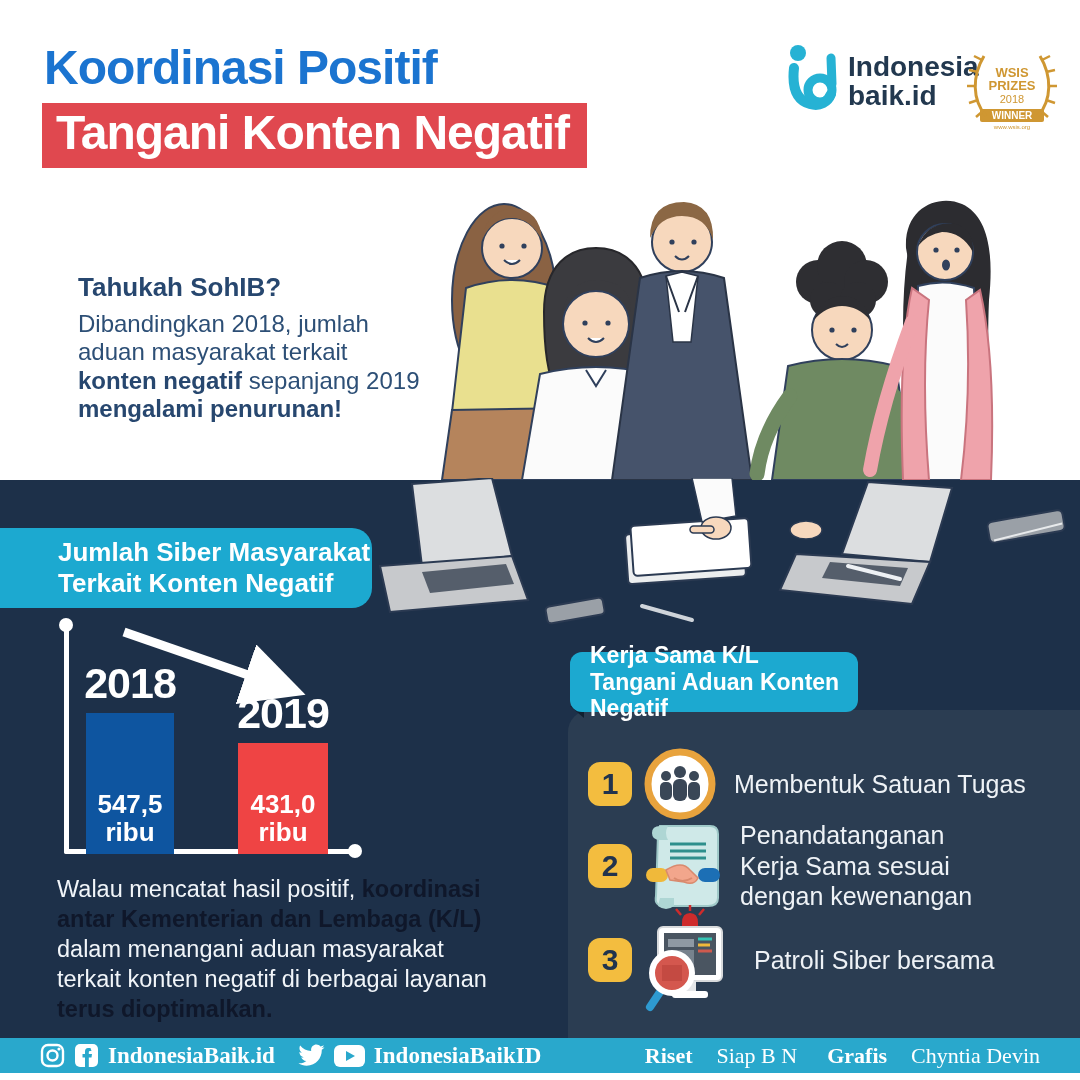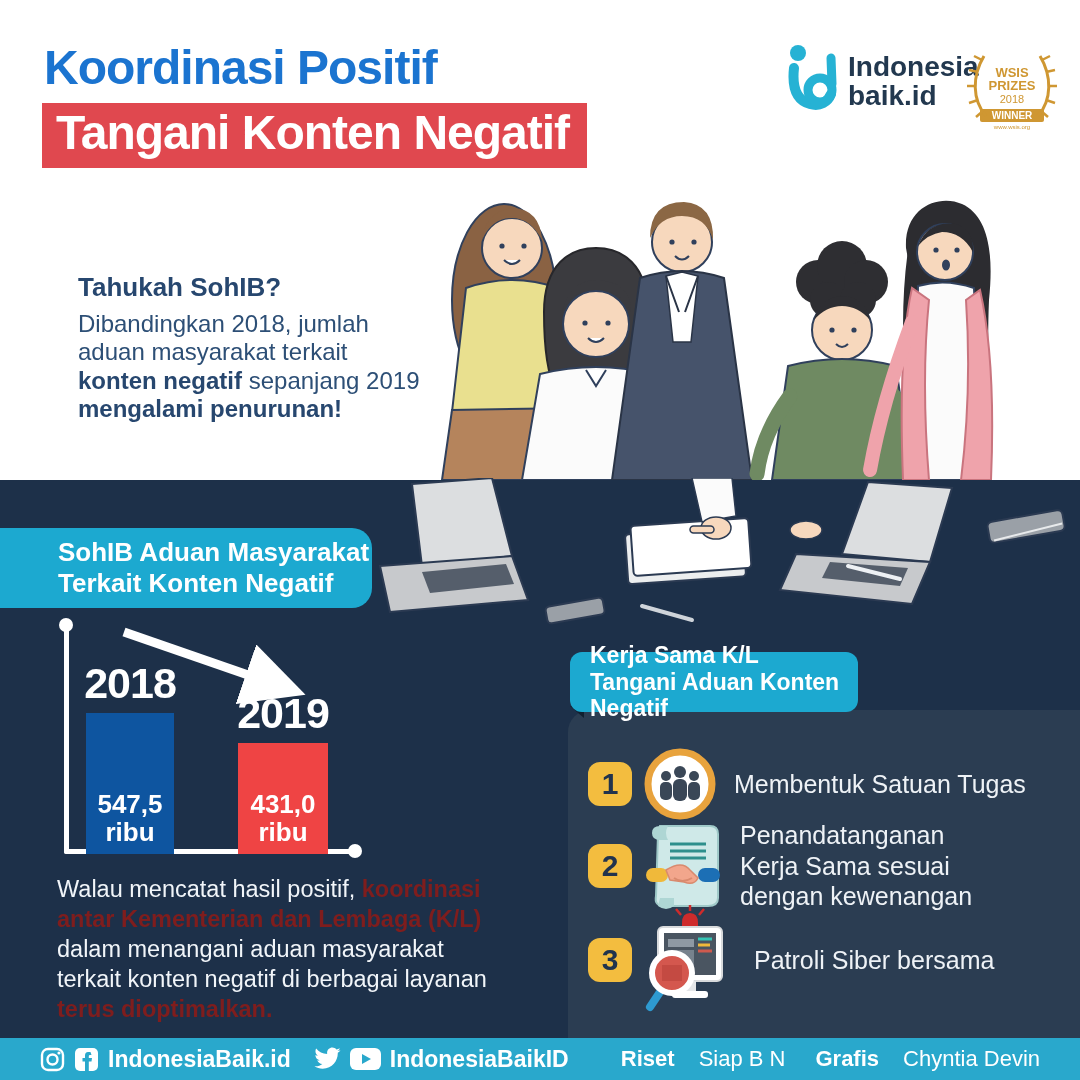--- a/index.html
+++ b/index.html
@@ -48,42 +48,42 @@
   .bar{position:absolute;bottom:10px;}
   .bar0{left:86px;width:88px;}
   .bar1{left:238px;width:90px;}
   .bar-year{position:absolute;top:-54px;left:50%;transform:translateX(-50%);
             color:#fff;font-size:43px;font-weight:bold;letter-spacing:-1px;}
   .bar-val{position:absolute;bottom:8px;width:100%;text-align:center;color:#fff;
            font-size:26px;font-weight:bold;line-height:1.08;}
   .arrow-svg{position:absolute;left:110px;top:0px;}
 
   .analysis{position:absolute;left:57px;top:874px;width:448px;font-size:23.5px;color:#f1f5f9;line-height:1.28;}
-  .analysis b{color:#7f1d1d;}
+  .analysis b{color:#0f172a;}
 
   
   .panel{position:absolute;left:568px;top:710px;width:512px;height:328px;background:#2b3d52;
          border-radius:22px 0 0 0;}
   .panel-tab{position:absolute;left:570px;top:652px;width:288px;height:60px;background:#1ca9d0;
              border-radius:12px;color:#fff;font-weight:bold;font-size:23px;line-height:1.15;
              display:flex;flex-direction:column;justify-content:center;padding-left:20px;}
   .panel-fold{position:absolute;left:570px;top:706px;width:0;height:0;
               border-left:14px solid transparent;border-top:12px solid #11202f;}
   .item{position:absolute;display:flex;align-items:center;}
   .chip{width:44px;height:44px;border-radius:12px;background:#f3bd3f;color:#21334d;
         font-size:30px;font-weight:bold;display:flex;align-items:center;justify-content:center;flex:0 0 auto;}
   .item-label{color:#eef2f6;font-size:25px;line-height:1.22;white-space:pre-line;}
   .item1{left:588px;top:748px;}
   .item2{left:588px;top:818px;}
   .item3{left:588px;top:905px;}
   .item .art{margin:0 18px 0 12px;flex:0 0 auto;}
 
   
-  .footer{position:absolute;left:0;top:1038px;width:1080px;height:42px;background:#29a8cc;color:#fff;
-          display:flex;align-items:center;justify-content:space-between;padding:8px 40px;}
+  .footer{position:absolute;left:0;top:1038px;width:1080px;height:35px;background:#29a8cc;color:#fff;
+          display:flex;align-items:center;justify-content:space-between;padding:8px 40px;font-family:Liberation Serif, serif;}
   .foot-left{display:flex;align-items:center;gap:9px;font-size:23px;font-weight:bold;}
   .foot-left .handle{margin-right:14px;}
   .foot-right{font-size:22px;display:flex;gap:24px;align-items:center;}
   .foot-right .lbl{font-weight:bold;}
 </style>
 </head>
 <body>
 
 <div id="poster">
 
@@ -233,21 +233,21 @@
     </g>
     <g transform="rotate(-10 665 48)">
       <rect x="628" y="38" width="76" height="21" rx="5" fill="#9aa0a7" stroke="#2b3a52" stroke-width="2"></rect>
       <line x1="632" y1="57" x2="702" y2="52" stroke="#e8eaec" stroke-width="2"></line>
     </g>
     <line x1="488" y1="88" x2="540" y2="101" stroke="#eef1f4" stroke-width="4" stroke-linecap="round"></line>
     <line x1="282" y1="128" x2="332" y2="142" stroke="#cfd4da" stroke-width="4" stroke-linecap="round"></line>
   </svg>
 
   <div class="badge">
-    <div>SohIB Aduan Masyarakat</div>
+    <div>Jumlah Siber Masyarakat</div>
     <div>Terkait Konten Negatif</div>
   </div>
 
   <div class="chart">
     <div class="axis-dot dot-top"></div>
     <div class="axis-y"></div>
     <div class="axis-x"></div>
     <div class="axis-dot dot-right"></div>
 
     <svg class="arrow-svg" width="210" height="100" viewBox="0 0 210 100">

